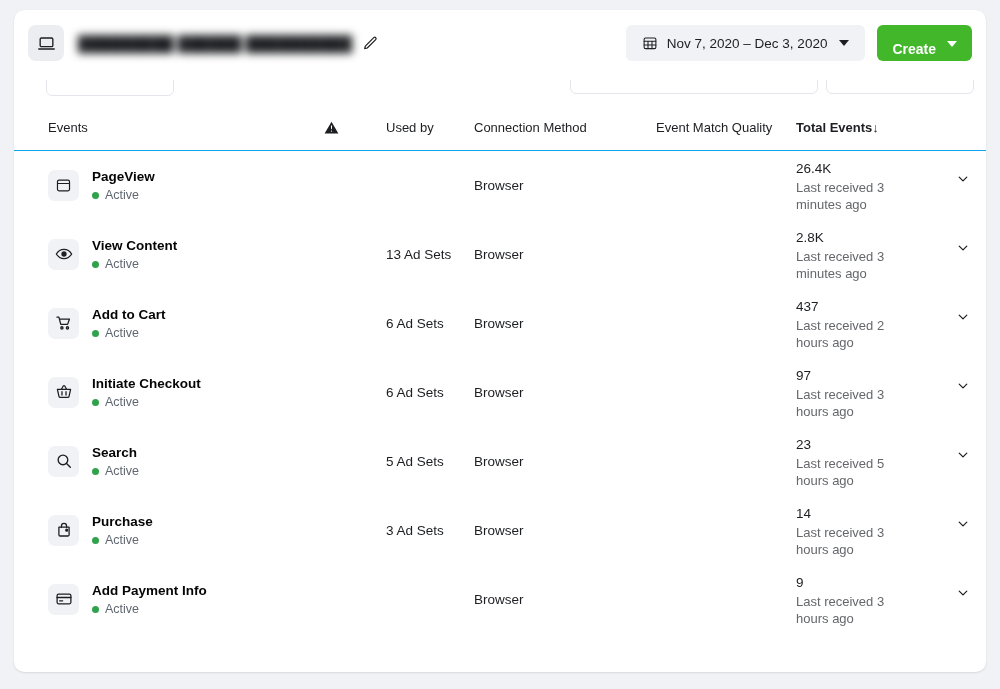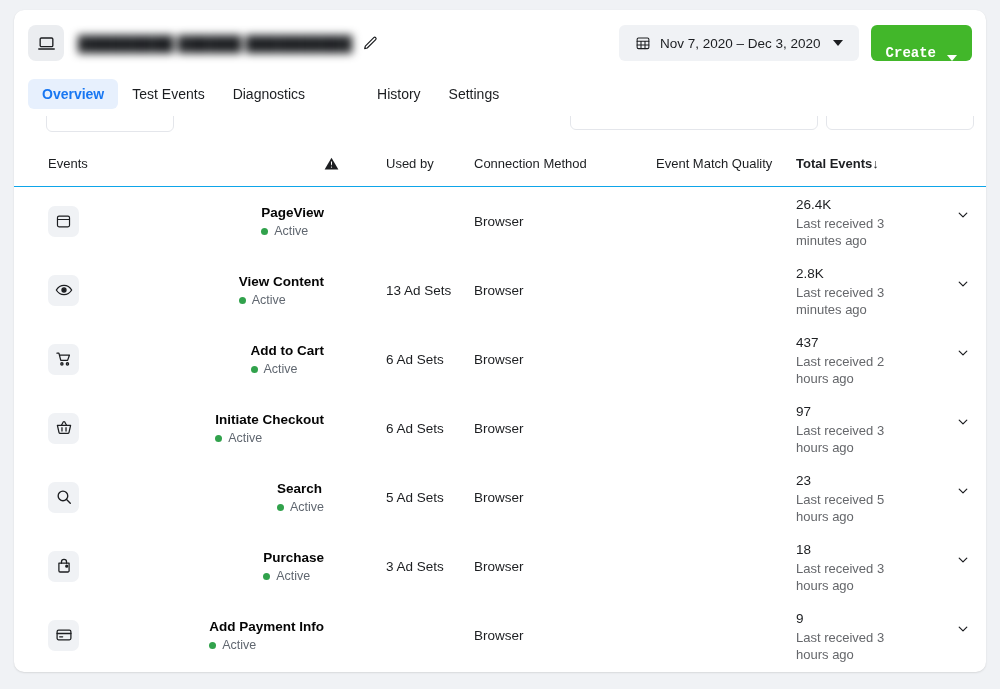--- a/index.html
+++ b/index.html
@@ -78,25 +78,25 @@
     width: 0; height: 0;
     border-left: 5px solid transparent;
     border-right: 5px solid transparent;
     border-top: 6px solid #1c1e21;
     margin-left: 3px;
   }
   .create-btn {
     height: 36px;
     background: #42b72a;
     border-radius: 6px;
-    display: flex; align-items: flex-end; gap: 11px;
-    padding: 0 15px;
+    display: flex; align-items: flex-start; gap: 11px;
+    padding: 16px 15px;
     cursor: pointer;
     border: none;
-    font-family: Liberation Mono, monospace;
+    font-family: Liberation Sans, sans-serif;
   }
   .create-btn .lbl { font-size: 14px; font-weight: bold; color: #ffffff; }
   .caret-white {
     width: 0; height: 0;
     border-left: 5px solid transparent;
     border-right: 5px solid transparent;
     border-top: 6px solid #ffffff;
   }
 
   
@@ -164,21 +164,21 @@
 
   tbody tr td {
     vertical-align: middle;
     font-size: 13.5px;
     color: #1c1e21;
     padding: 0;
     height: 69px;
   }
   tbody tr td.cell-event { padding-left: 34px; }
 
-  .ev-wrap { display: flex; align-items: center; gap: 13px; justify-content: space-between; }
+  .ev-wrap { display: flex; align-items: center; gap: 13px; }
   .ev-icon {
     width: 31px; height: 31px;
     border-radius: 7px;
     background: #f0f2f5;
     display: flex; align-items: center; justify-content: center;
     flex: 0 0 auto;
   }
   .ev-name { font-size: 13.5px; font-weight: bold; color: #050505; line-height: 17px; }
   .ev-status { display: flex; align-items: center; gap: 6px; margin-top: 3px; }
   .dot { width: 7px; height: 7px; border-radius: 50%; background: #31a24c; flex: 0 0 auto; }
@@ -234,28 +234,20 @@
           <span class="caret-dark"></span>
         </div>
 
         <button class="create-btn">
           <span class="lbl">Create</span>
           <span class="caret-white"></span>
         </button>
       </div>
     </div>
 
-    <div class="tabs">
-      <div class="tab active">Overview</div>
-      <div class="tab">Test Events</div>
-      <div class="tab">Diagnostics</div>
-      <div class="tab-spacer"></div>
-      <div class="tab">History</div>
-      <div class="tab">Settings</div>
-    </div>
 
     <div class="scroll-area">
       <div class="clip-strip">
 
         <div class="ghost ghost-search"></div>
         <div class="ghost ghost-a"></div>
         <div class="ghost ghost-b"></div>
       </div>
 
       <table class="events">
@@ -498,21 +490,21 @@
             </td>
             <td></td>
             <td>
                 <div class="usedby">3 Ad Sets</div>
               </td>
             <td><span class="conn">Browser</span></td>
             <td><span></span></td>
             <td>
               <div class="total-cell">
                 <div class="total-inner">
-                  <div class="total-num">18</div>
+                  <div class="total-num">14</div>
                   <div class="total-sub">Last received 3 hours ago</div>
                 </div>
                 <span class="chev-btn">
                   <svg width="14" height="14" viewBox="0 0 24 24" fill="none" stroke="#1c1e21" stroke-width="2.1" stroke-linecap="round" stroke-linejoin="round">
                       <path d="M5.5 8.8 12 15.3l6.5-6.5"></path>
                     </svg>
                 </span>
               </div>
             </td>
           </tr>

